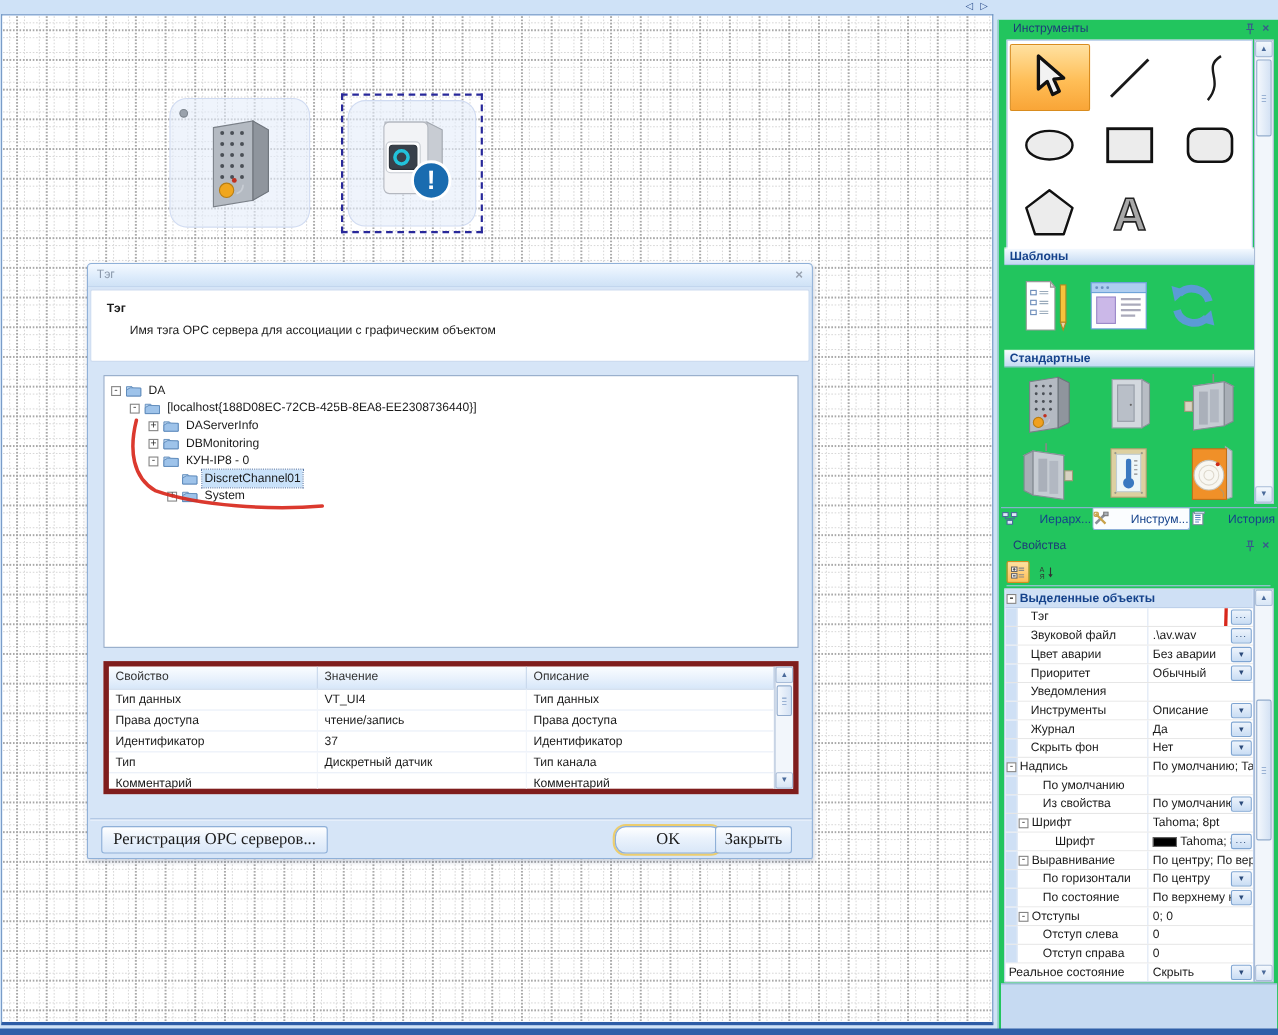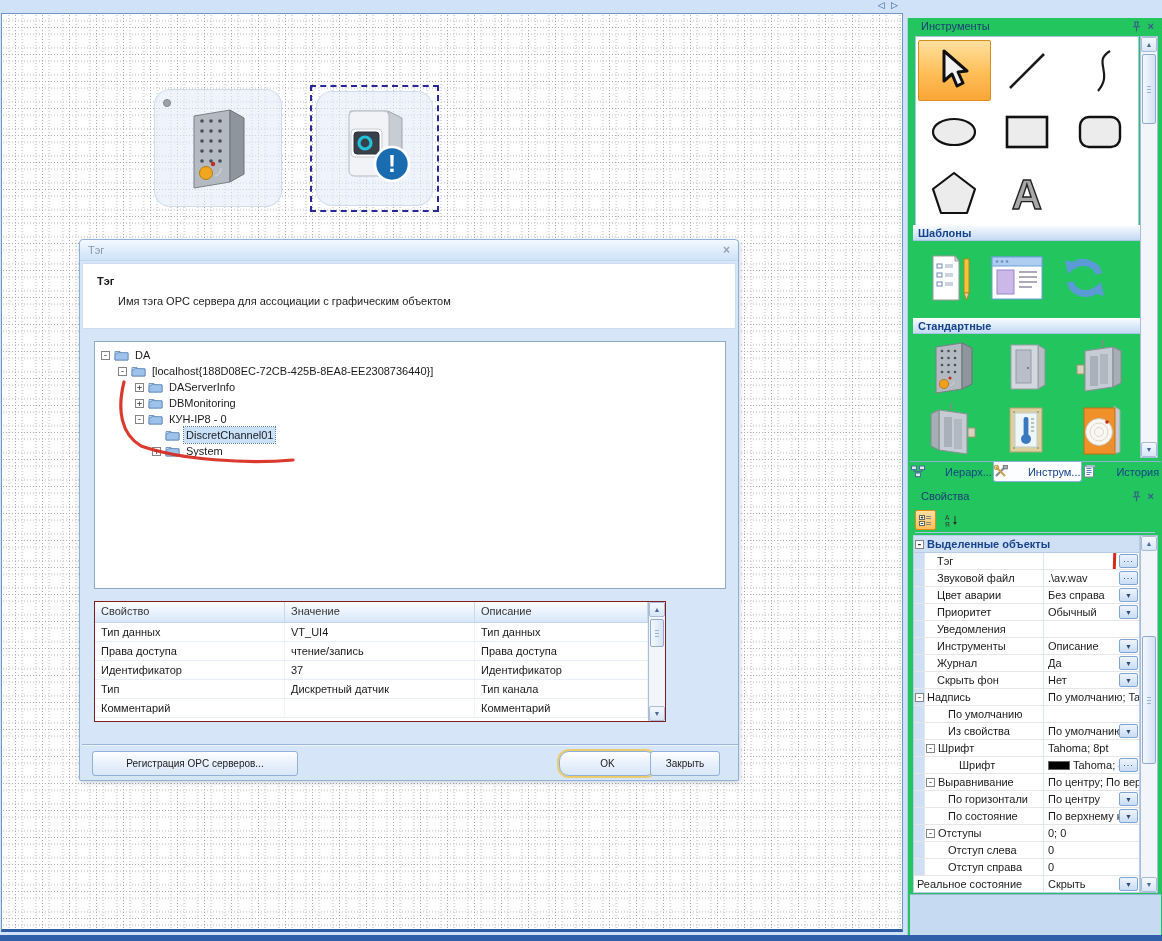--- a/index.html
+++ b/index.html
@@ -54,35 +54,35 @@
   #dlg-tree { position:absolute; left:14px; top:101px; width:632px; height:248px;
     background:#fff; border:1px solid #90a8c8; overflow:hidden; padding-top:5px; }
   .tree-row { height:16px; line-height:16px; display:flex; align-items:center; white-space:nowrap; }
   .exp { width:9px; height:9px; border:1px solid #848484; background:#fff; color:#333;
     font-size:9px; line-height:7px; text-align:center; margin-right:4px; flex:none; font-family:"DejaVu Sans Mono",monospace; }
   .exp-sp { width:13px; flex:none; }
   .tree-row .icon { margin-right:4px; display:inline-flex; flex:none; }
   .tree-label { padding:0 2px; }
   .tree-label.sel { background:#c9e2fa; outline:1px dotted #5a7aa8; }
   #red-curve { position:absolute; left:0; top:0; pointer-events:none; }
-  #dlg-table { position:absolute; left:14px; top:361px; width:572px; height:121px;
-    background:#fff; border:1px solid #7f1d1d; display:flex; }
+  #dlg-table { position:absolute; left:14px; top:361px; width:632px; height:121px;
+    background:#fff; border:5px solid #7f1d1d; display:flex; }
   #dlg-table .tbl { flex:1; overflow:hidden; }
   .t-head { display:flex; height:21px; background:linear-gradient(180deg,#fbfdff,#e8f1fc 55%,#d7e7f9);
     border-bottom:1px solid #c3d5ea; color:#333; }
   .t-head .tc { border-right:1px solid #c8d8ec; }
   .tc { padding:3px 6px 0 6px; overflow:hidden; white-space:nowrap; }
   .tc.c1 { width:190px; flex:none; } .tc.c2 { width:190px; flex:none; } .tc.c3 { flex:1; }
   .t-row { display:flex; height:19px; border-bottom:1px solid #e8eef8; }
   .t-row .tc { border-right:1px solid #f0f4fa; }
   #dlg-sep { position:absolute; left:2px; top:504px; width:656px; height:2px;
     border-top:1px solid #9ab5d9; border-bottom:1px solid #eef4fc; }
   .btn { position:absolute; height:25px; border:1px solid #8fb0d8; border-radius:3px;
-    background:linear-gradient(180deg,#ffffff,#eaf2fc 45%,#d9e7f8); font-size:10px;
-    font-family:Liberation Sans, sans-serif; color:#1a1a1a; cursor:default; }
+    background:linear-gradient(180deg,#ffffff,#eaf2fc 45%,#d9e7f8); font-size:15px;
+    font-family:Liberation Serif, serif; color:#1a1a1a; cursor:default; }
   #btn-register { left:12px; top:511px; width:206px; }
   #btn-bind { left:232px; top:511px; width:190px; }
   #btn-ok { left:479px; top:511px; width:97px; box-shadow:0 0 0 2px #eccd6e;border-radius:10px; }
   #btn-close { left:570px; top:511px; width:70px; }
   
   .vscroll { position:absolute; width:18px; background:#f2f6fb; border:1px solid #aabcd6; }
   .sb-btn { position:absolute; left:0; right:0; height:15px;
     background:linear-gradient(180deg,#f4f8fd,#d8e6f6); border:1px solid #a8bcd8; border-radius:2px;
     color:#4a6a9a; font-size:7px; text-align:center; line-height:14px; }
   .sb-btn.up { top:0; } .sb-btn.down { bottom:0; }
@@ -647,21 +647,21 @@
           <span>.\av.wav</span>
           <span class="p-ctrl dots">...</span>
         </div>
       </div>
       <div class="p-row">
         <span class="p-gutter"></span>
         <div class="p-name" style="padding-left: 23px;">
           <span>Цвет аварии</span>
         </div>
         <div class="p-val">
-          <span>Без справа</span>
+          <span>Без аварии</span>
           <span class="p-ctrl">▼</span>
         </div>
       </div>
       <div class="p-row">
         <span class="p-gutter"></span>
         <div class="p-name" style="padding-left: 23px;">
           <span>Приоритет</span>
         </div>
         <div class="p-val">
           <span>Обычный</span>

